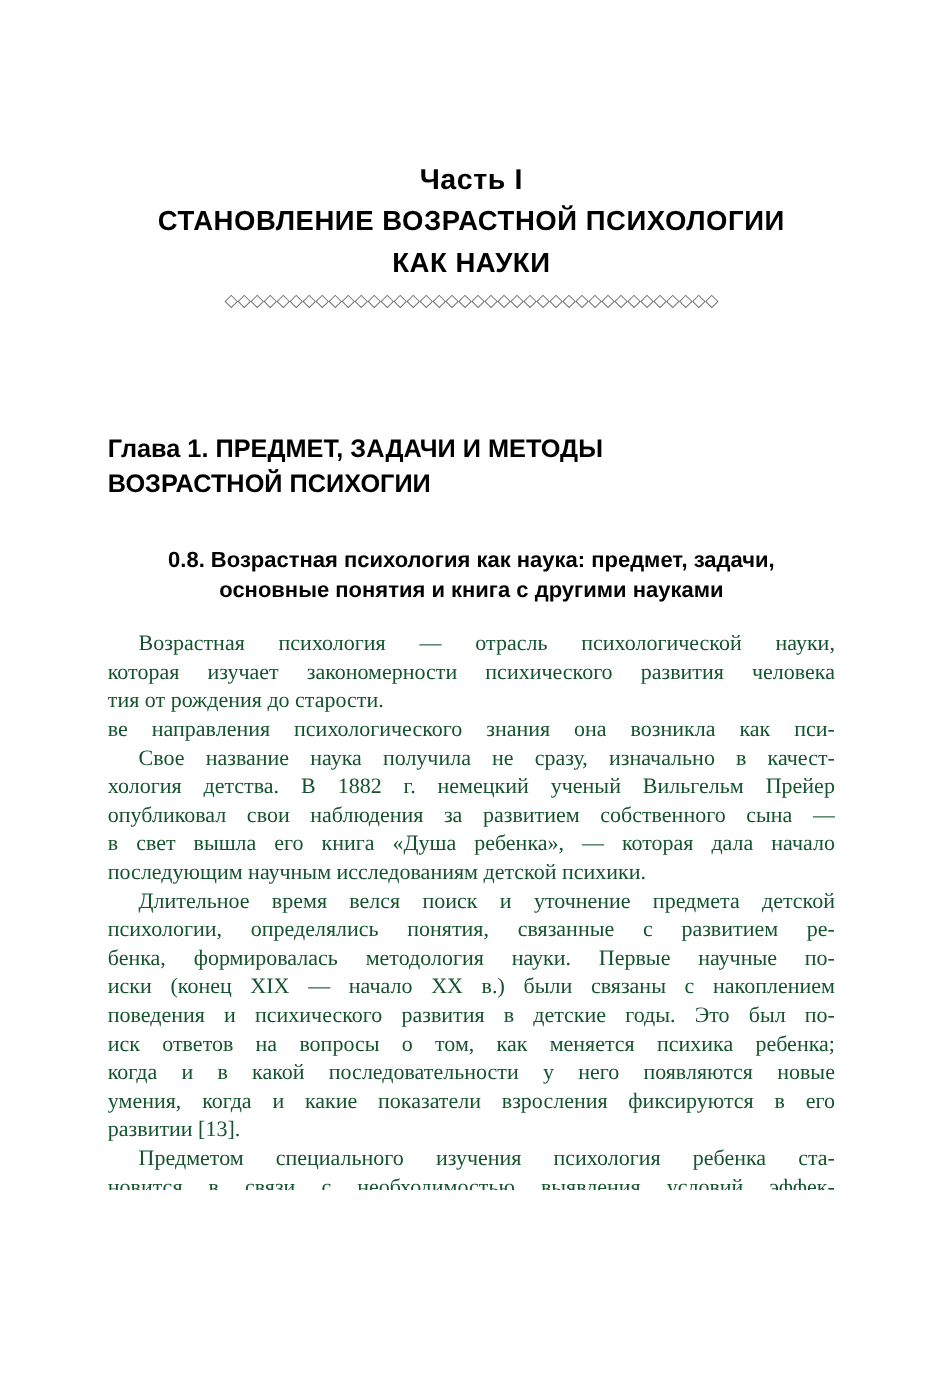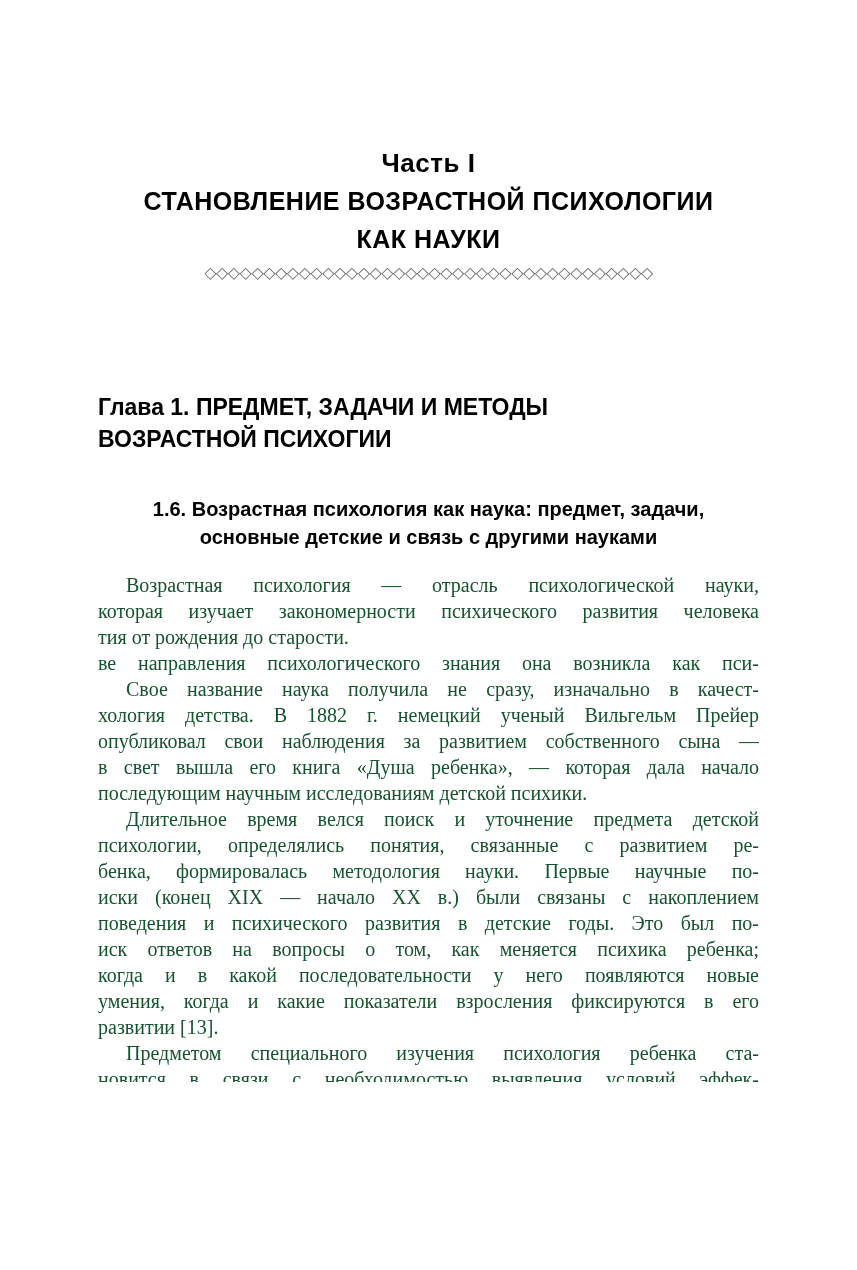--- a/index.html
+++ b/index.html
@@ -98,22 +98,22 @@
     </div>
 
     <div class="divider" style="color: rgb(110, 110, 110);">◇◇◇◇◇◇◇◇◇◇◇◇◇◇◇◇◇◇◇◇◇◇◇◇◇◇◇◇◇◇◇◇◇◇◇◇◇◇</div>
 
     <div class="chapter-heading">
       <div>Глава 1. ПРЕДМЕТ, ЗАДАЧИ И МЕТОДЫ</div>
       <div>ВОЗРАСТНОЙ ПСИХОГИИ</div>
     </div>
 
     <div class="section-heading">
-      <div>1.6. Возрастная психология как наука: предмет, задачи,</div>
-      <div>основные детские и связь с другими науками</div>
+      <div>0.8. Возрастная психология как наука: предмет, задачи,</div>
+      <div>основные понятия и книга с другими науками</div>
     </div>
 
     <div class="bodytext" id="paragraphs">
         <div class="para">
           <div class="line first">Возрастная психология — отрасль психологической науки,</div>
           <div class="line">которая изучает закономерности психического развития человека</div>
           <div class="line plast">тия от рождения до старости.</div>
         </div>
         <div class="para">
           <div class="line">ве направления психологического знания она возникла как пси-</div>

